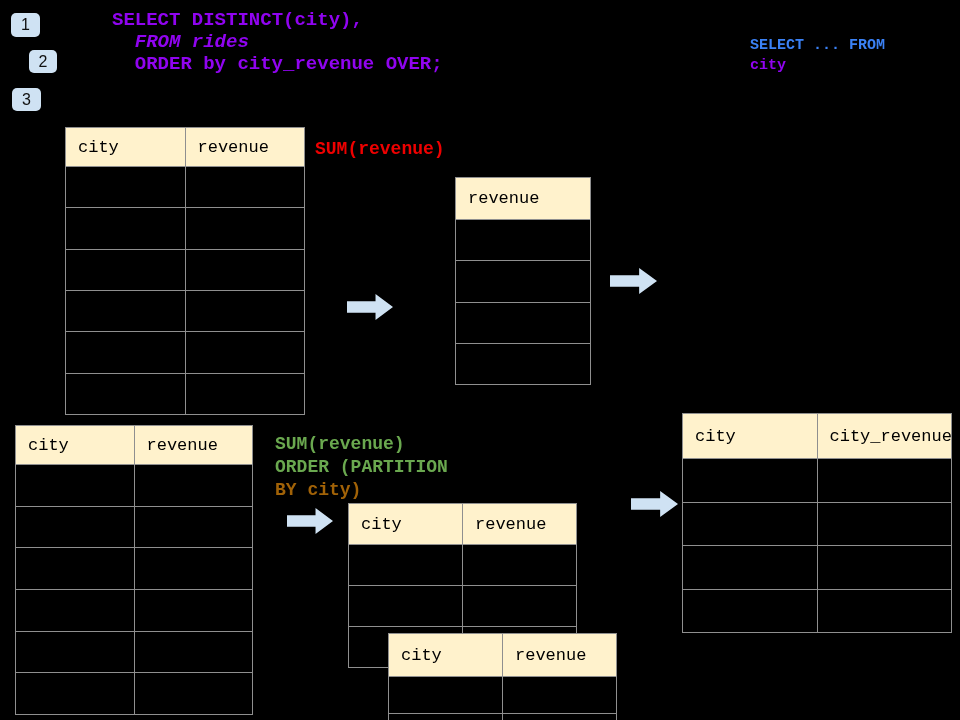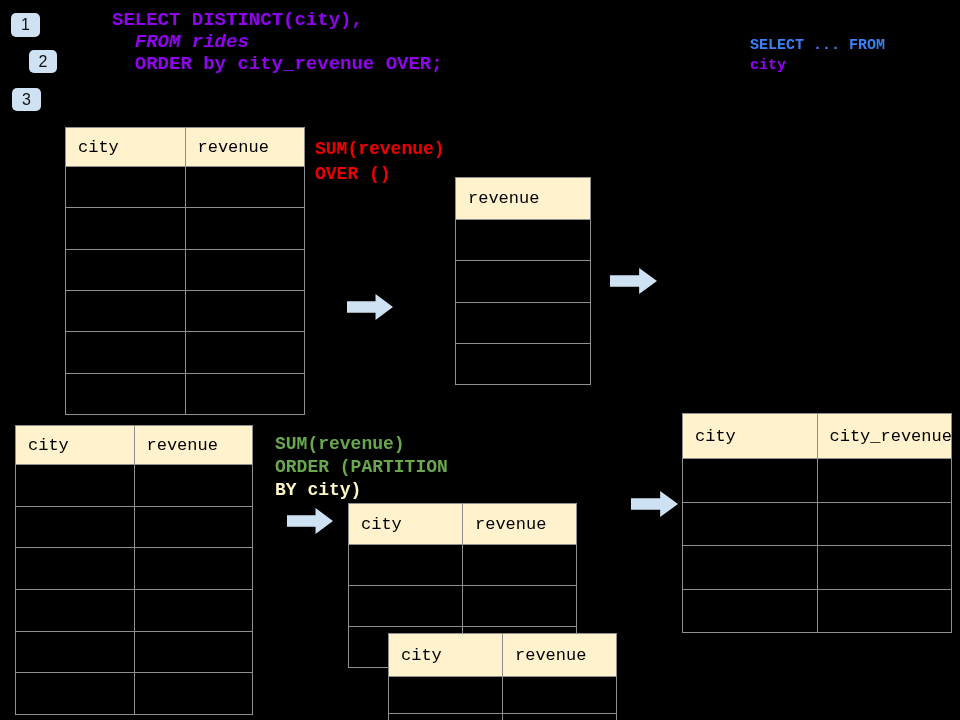--- a/index.html
+++ b/index.html
@@ -78,27 +78,26 @@
       <div class="code-line" style="color: rgb(144, 4, 240); padding-left: 2ch;">ORDER by city_revenue OVER;</div>
     </div>
 
   <div class="codeblock" id="side-note">
       <div class="code-line" style="color: #3b82f6;">SELECT ... FROM</div>
       <div class="code-line" style="color: rgb(144, 4, 240);">city</div>
     </div>
 
   <div class="codeblock" id="label-total">
       <div class="code-line" style="color: rgb(238, 0, 0);">SUM(revenue)</div>
-      <div class="code-line" style="color: rgb(238, 0, 0);">OVER ()</div>
     </div>
 
   <div class="codeblock" id="label-partition">
       <div class="code-line" style="color: rgb(106, 168, 79);">SUM(revenue)</div>
       <div class="code-line" style="color: rgb(106, 168, 79);">ORDER (PARTITION</div>
-      <div class="code-line" style="color: #fef9c3;">BY city)</div>
+      <div class="code-line" style="color: #a16207;">BY city)</div>
     </div>
 
   <div class="dtable" id="t1">
       <div class="trow thead">
         <div class="tcell">city</div>
         <div class="tcell">revenue</div>
       </div>
       <div class="trow">
         <div class="tcell"></div>
         <div class="tcell"></div>

